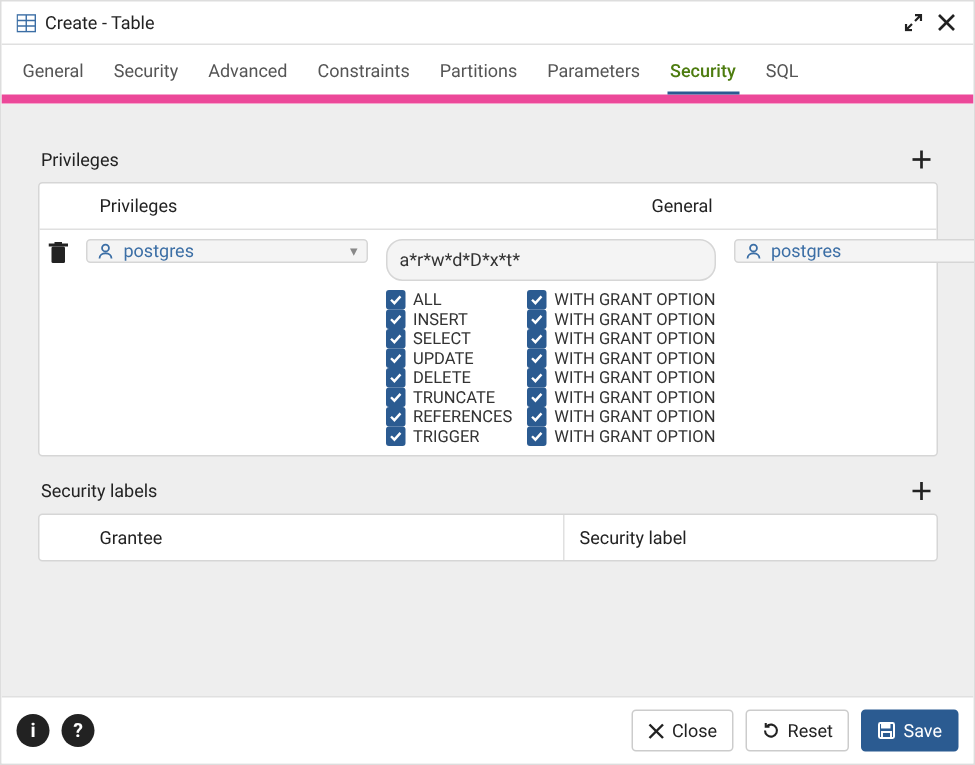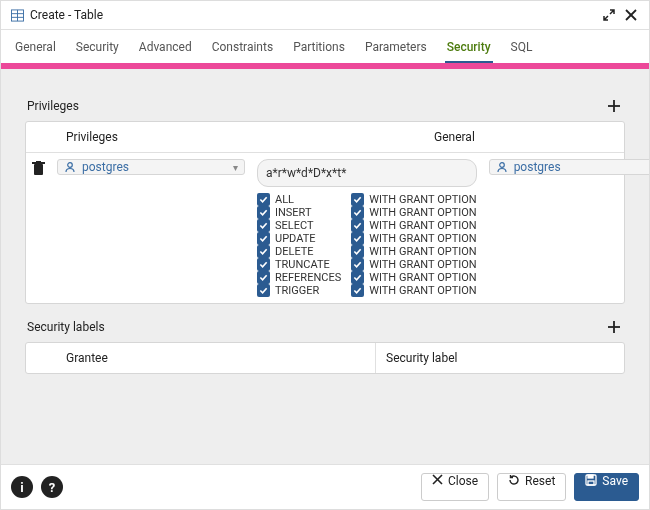--- a/index.html
+++ b/index.html
@@ -34,21 +34,21 @@
     .chk{display:flex;align-items:center;gap:5px;color:#333;white-space:nowrap}
     .chk .box{width:13px;height:13px;background:#2b5b91;border-radius:2px;display:inline-flex;align-items:center;justify-content:center}
     .chk .box svg{display:block}
     .sec-hdr-row{display:flex;border-bottom:none}
     .sec-hdr-row>div{padding:8px 10px}
     .col-prov{flex:0 0 320px;border-right:1px solid #e0e0e0}
     .col-slbl{flex:1}
     .footer{display:flex;align-items:center;gap:8px;padding:8px 10px;border-top:1px solid #e0e0e0;background:#fff}
     .footer .circ{width:22px;height:22px;border-radius:50%;background:#222;color:#fff;display:inline-flex;align-items:center;justify-content:center;font-weight:700;font-size:13px;cursor:pointer}
     .footer .spacer{flex:1}
-    .btn{display:inline-flex;gap:5px;height:28px;padding:0 10px;border:1px solid #ccc;border-radius:3px;background:#fff;cursor:pointer;font-size:12px;color:#222}
+    .btn{display:inline-flex;align-items:center;gap:5px;height:28px;padding:0 10px;border:1px solid #ccc;border-radius:3px;background:#fff;cursor:pointer;font-size:12px;color:#222}
     .btn.primary{background:#2b5b91;border-color:#2b5b91;color:#fff}
     .btn .bicon{display:inline-flex}
   </style>
 </head>
 <body>
 
 <div class="titlebar">
   <span class="icon">
     <svg width="13" height="13" viewBox="0 0 14 14">
         <rect x="0.5" y="1" width="13" height="12" fill="none" stroke="#3b6ea5"></rect>

